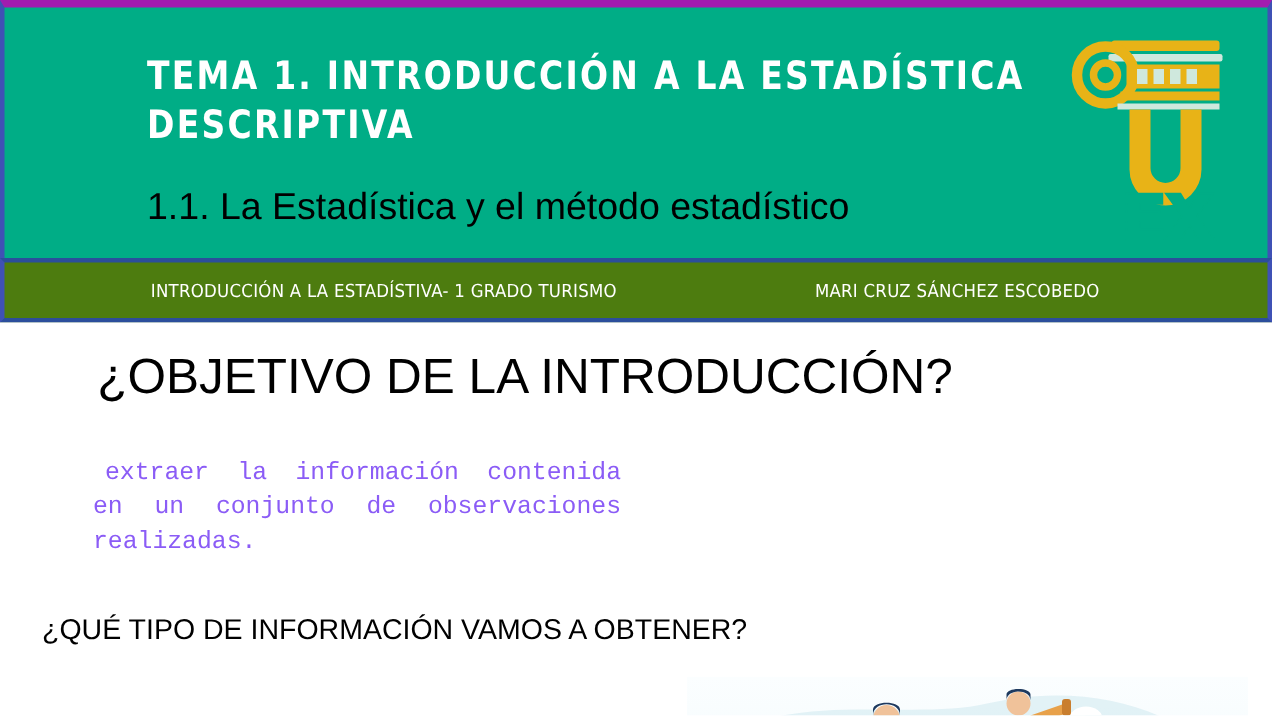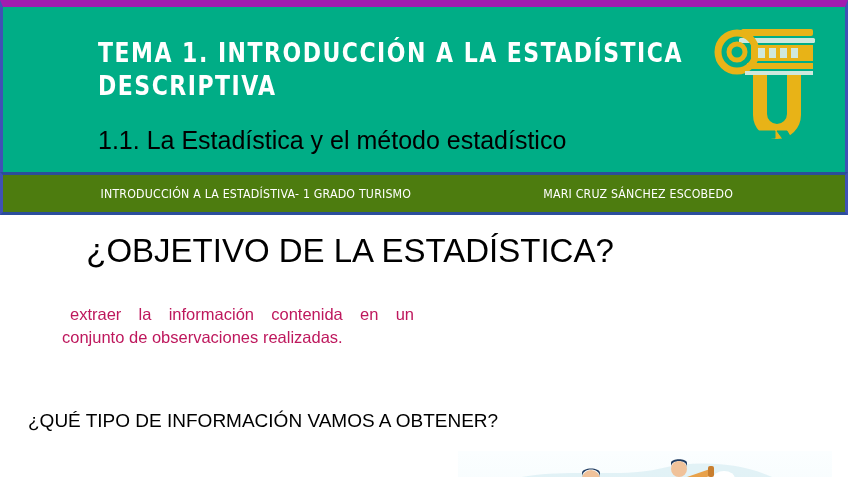--- a/index.html
+++ b/index.html
@@ -9,21 +9,21 @@
     font-family:"Liberation Sans", sans-serif;
     overflow:hidden;
     position:relative;
   }
   .slide{position:relative;width:848px;height:477px;overflow:hidden;background:#fff;}
 
   
   .header-band{
     position:absolute;left:0;top:0;width:848px;height:172px;
     background:#00ad86;
-    border-top:7px solid #a21caf;
+    border-top:5px solid #a21caf;
     border-left:3px solid #3f51b5;
     border-right:3px solid #3f51b5;
     box-sizing:border-box;
   }
   .title-block{
     position:absolute;left:95px;top:30px;width:610px;
   }
   .title-line{
     color:#ffffff;
     font-family:"DejaVu Sans", sans-serif;
@@ -84,24 +84,24 @@
     position:absolute;left:0;top:17px;width:700px;
     text-align:center;
     font-family:"Liberation Sans", sans-serif;
     font-size:33px;
     color:#000000;
     letter-spacing:0px;
     white-space:nowrap;
   }
   .paragraph{
     position:absolute;left:62px;top:88px;width:352px;
-    font-family:Liberation Sans, sans-serif;
+    font-family:Liberation Mono, monospace;
     font-size:16.5px;
     line-height:23px;
-    color:#be185d;
+    color:#8b5cf6;
     text-align:justify;
     text-justify:inter-word;
     text-indent:8px;
   }
   .question-line{
     position:absolute;left:28px;top:195px;
     font-family:"Liberation Sans", sans-serif;
     font-size:19px;
     color:#000000;
     white-space:nowrap;
@@ -154,21 +154,21 @@
     </div>
   </div>
 
   <div class="yellow-band">
     <span class="band-text band-course">INTRODUCCIÓN A LA ESTADÍSTIVA- 1 GRADO TURISMO</span>
     <span class="band-text band-teacher">MARI CRUZ SÁNCHEZ ESCOBEDO</span>
   </div>
 
   <div class="body-area">
 
-    <div class="objective-heading">¿OBJETIVO DE LA ESTADÍSTICA?</div>
+    <div class="objective-heading">¿OBJETIVO DE LA INTRODUCCIÓN?</div>
 
     <div class="paragraph">extraer la información contenida en un conjunto de observaciones realizadas.</div>
 
     <div class="question-line">¿QUÉ TIPO DE INFORMACIÓN VAMOS A OBTENER?</div>
 
     <div class="illustration">
       <svg width="374" height="241" viewBox="0 0 374 241" xmlns="http://www.w3.org/2000/svg">
         <defs>
           <linearGradient id="bgGrad" x1="0" y1="0" x2="0" y2="1">
             <stop offset="0%" stop-color="#fbfeff"></stop>

